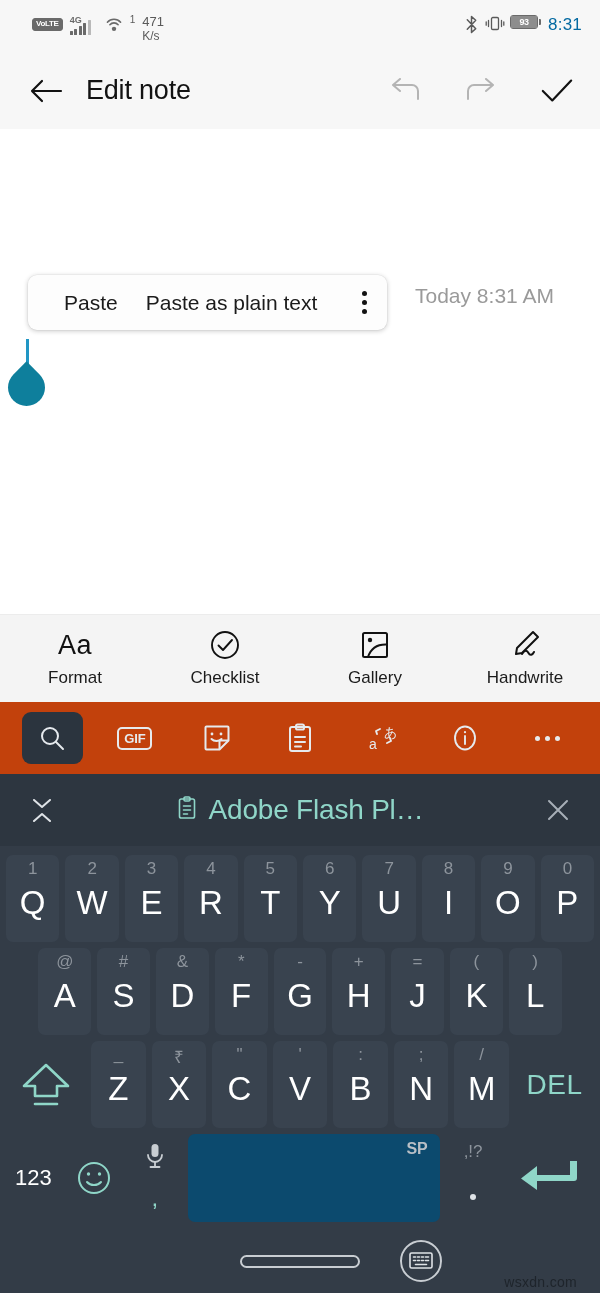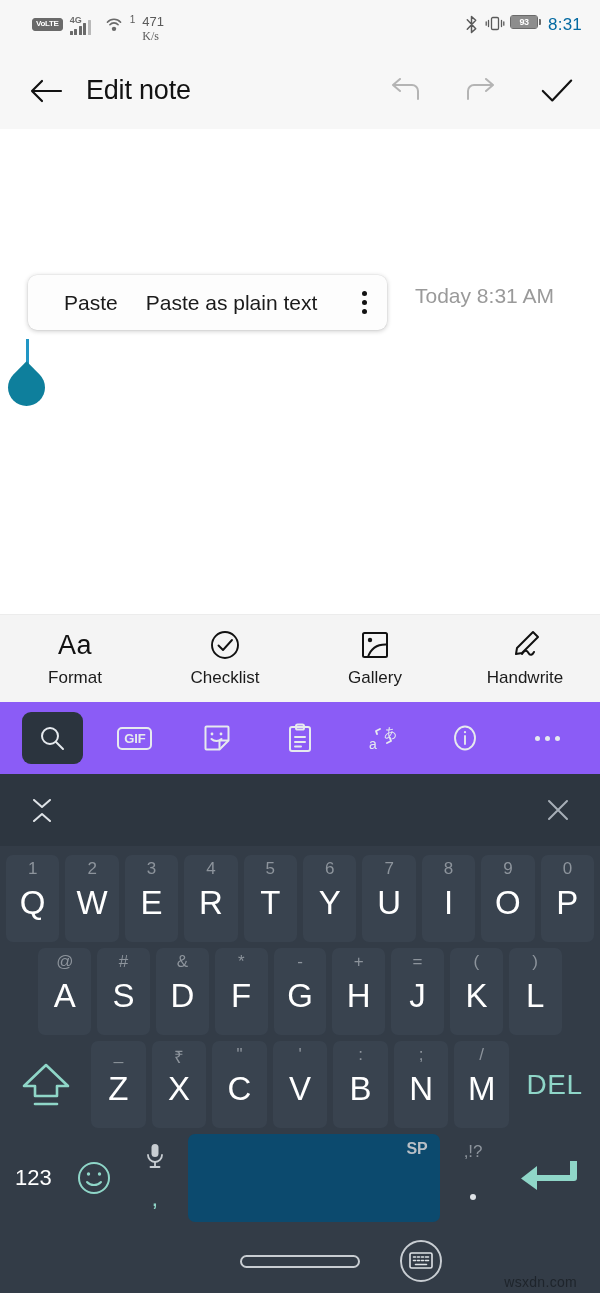--- a/index.html
+++ b/index.html
@@ -28,21 +28,21 @@
   .bars i { width:3px; background:#6a6a6a; display:block; border-radius:0.5px;}
   .bars i:nth-child(1){height:4px;}
   .bars i:nth-child(2){height:6px;}
   .bars i:nth-child(3){height:9px;}
   .bars i:nth-child(4){height:12px;}
   .bars i:nth-child(5){height:15px; background:#b9b9b9;}
   .hotspot { width:22px; height:22px; margin-top:2px; position:relative;}
   .hotspot svg { position:absolute; top:0; left:0;}
   .hs-sup { font-size:10px; color:#5a5a5a; margin-left:-2px; margin-top:0px;}
   .kbs { font-size:13px; line-height:13px; color:#5a5a5a; margin-top:1px; }
-  .kbs .u { font-size:12px; display:block; margin-top:2px;font-family:Liberation Serif, serif;}
+  .kbs .u { font-size:12px; display:block; margin-top:2px;}
   .sb-right { margin-left:auto; display:flex; align-items:flex-start; gap:7px; padding-right:18px;}
   .bt { font-size:15px; color:#5a5a5a; }
   .vib { position:relative; width:18px; height:16px; }
   .battery {
     display:flex; align-items:center;
   }
   .bat-body {
     width:28px; height:14px; border:1.5px solid #6a6a6a; border-radius:3px;
     display:flex; align-items:center; justify-content:center;
   }
@@ -98,21 +98,21 @@
   }
   .fmt-item { flex:1; display:flex; flex-direction:column; align-items:center; gap:7px;}
   .fmt-icon { height:32px; display:flex; align-items:center; justify-content:center;}
   .fmt-label { font-size:17px; color:#1b1b1b;}
   .fmt-aa { font-size:27px; color:#111; line-height:30px; letter-spacing:0.5px;}
 
   
   .kb { background:#333c47; }
   .kb-toolbar {
     height:72px; display:flex; align-items:center; padding:0 22px; gap:0;
-    background:#8b5cf6;
+    background:#c2410c;
   }
   .kbt-item {
     width:62px; height:52px; display:flex; align-items:center; justify-content:center;
     border-radius:9px; margin-right:22px;
   }
   .kbt-item.active { background:#2b343e;}
   .kbt-item:last-child { margin-right:0;}
   .gifbox {
     border:2px solid #e6eaee; border-radius:5px; font-size:13px; font-weight:bold;
     color:#e6eaee; padding:2px 5px; letter-spacing:-0.2px;
@@ -366,20 +366,30 @@
 
   <div class="clipbar">
     <div class="clip-collapse">
       <svg width="22" height="10" viewBox="0 0 22 10" fill="none" stroke="#dfe3e7" stroke-width="2">
         <path d="M3 1l8 7 8-7" stroke-linecap="round" stroke-linejoin="round"></path>
       </svg>
       <svg width="22" height="10" viewBox="0 0 22 10" fill="none" stroke="#dfe3e7" stroke-width="2">
         <path d="M3 9l8-7 8 7" stroke-linecap="round" stroke-linejoin="round"></path>
       </svg>
     </div>
+    <div class="clip-center">
+      <span>
+        <svg width="20" height="24" viewBox="0 0 20 24" fill="none" stroke="#8fd6c8" stroke-width="1.6">
+          <rect x="2.5" y="3" width="15" height="19" rx="1.8"></rect>
+          <rect x="7" y="1" width="6" height="4" rx="1.3"></rect>
+          <path d="M6.5 10h7M6.5 14h7M6.5 18h4" stroke-linecap="round"></path>
+        </svg>
+      </span>
+      <span class="clip-text">Adobe Flash Pl…</span>
+    </div>
     <div class="clip-x">
       <svg width="28" height="28" viewBox="0 0 28 28" fill="none" stroke="#a7afb7" stroke-width="2">
         <path d="M5 5l18 18M23 5L5 23" stroke-linecap="round"></path>
       </svg>
     </div>
   </div>
 
   <div class="kb-rows">
 
     <div class="kb-row">

